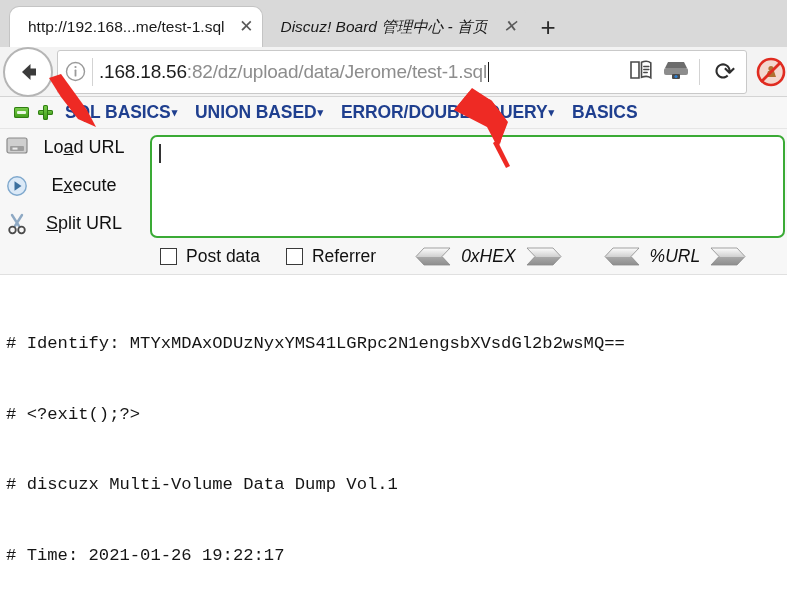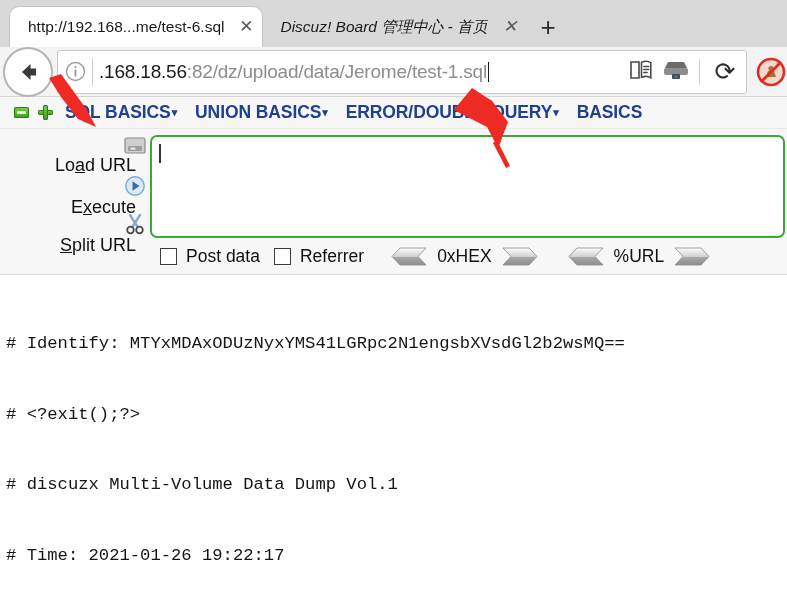--- a/index.html
+++ b/index.html
@@ -265,23 +265,22 @@
     align-items: flex-start;
     padding: 6px 0 0 0;
   }
   .hb-left {
     width: 150px;
     flex: 0 0 auto;
     padding-top: 2px;
   }
   .hb-act {
     display: flex;
-    align-items: flex-end;
+    align-items: flex-start;
     height: 38px;
-    flex-direction: column;
   }
   .hb-act .ico {
     width: 30px;
     display:flex;
     align-items:center;
     justify-content:center;
     flex:0 0 auto;
     margin-left: 2px;
   }
   .hb-act .lbl {
@@ -308,21 +307,21 @@
     position: absolute;
     left: 7px; top: 7px;
     width: 1.5px; height: 19px;
     background: #333;
   }
   .hb-optrow {
     display: flex;
     align-items: center;
     height: 36px;
     padding-left: 10px;
-    gap: 14px;
+    gap: 26px;
     font-size: 17.5px;
     color: #111;
     text-align: right;
   }
   .chk {
     display: flex;
     align-items: center;
     gap: 9px;
   }
   .chkbox {
@@ -335,21 +334,21 @@
   .encgrp {
     display: flex;
     align-items: center;
     gap: 9px;
     margin-left: 10px;
   }
   .arrw {
     width: 40px; height: 19px;
     flex: 0 0 auto;
   }
-  .enclbl { font-size: 17.5px; color:#111; }
+  .enclbl { font-size: 17.5px; color:#111;font-style:italic; }
 
   
   .doc {
     padding: 10px 0 0 6px;
     font-family: "Liberation Mono", "DejaVu Sans Mono", monospace;
     font-size: 17.2px;
     line-height: 23.5px;
     color: #151515;
     white-space: pre;
     overflow: hidden;
@@ -363,21 +362,21 @@
     width: 787px; height: 613px;
     pointer-events: none;
     z-index: 50;
   }
 </style>
 </head>
 <body>
 
 <div class="tabstrip">
   <div class="tab active">
-    <span class="tab-title">http://192.168...me/test-6.sql</span>
+    <span class="tab-title">http://192.168...me/test-1.sql</span>
     <span class="tab-close">✕</span>
   </div>
   <div class="tab inactive">
     <span class="tab-title">Discuz! Board 管理中心 - 首页</span>
     <span class="tab-close">✕</span>
   </div>
   <div class="newtab">+</div>
 </div>
 
 <div class="navbar">
@@ -433,21 +432,21 @@
 
 <div class="hackbar">
 
   <div class="hb-menurow">
     <div class="hb-pm">
       <span class="sq"></span>
       <span class="plusico"></span>
     </div>
     <div class="hb-menu">
       <span class="mi"><span>SQL BASICS</span><span class="arr">▾</span></span>
-      <span class="mi"><span>UNION BASICS</span><span class="arr">▾</span></span>
+      <span class="mi"><span>UNION BASED</span><span class="arr">▾</span></span>
       <span class="mi"><span>ERROR/DOUBLE QUERY</span><span class="arr">▾</span></span>
       <span class="mi"><span>BASICS</span></span>
     </div>
   </div>
 
   <div class="hb-body">
     <div class="hb-left">
 
       <div class="hb-act">
         <span class="ico">

